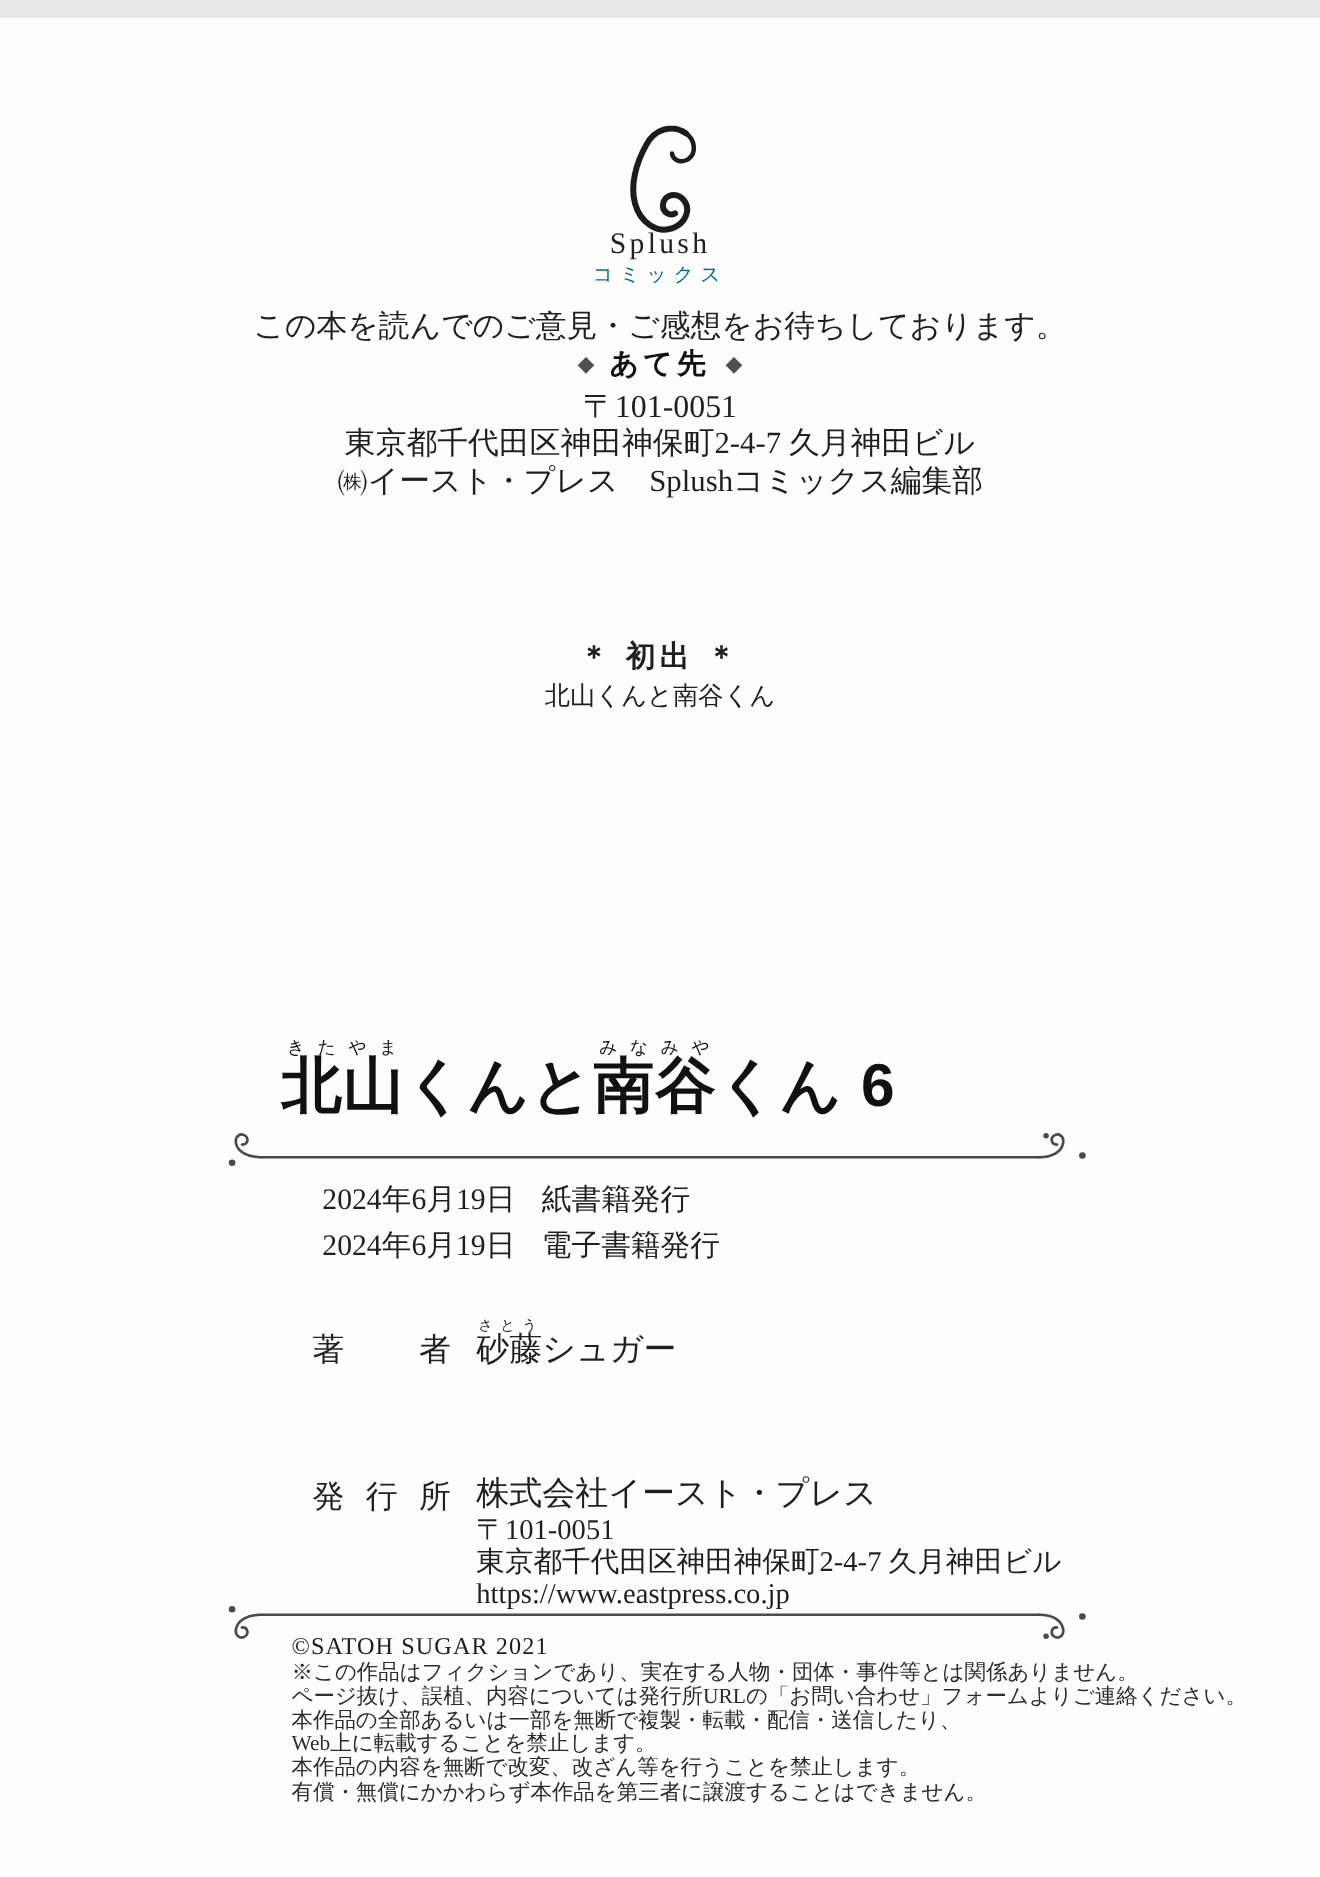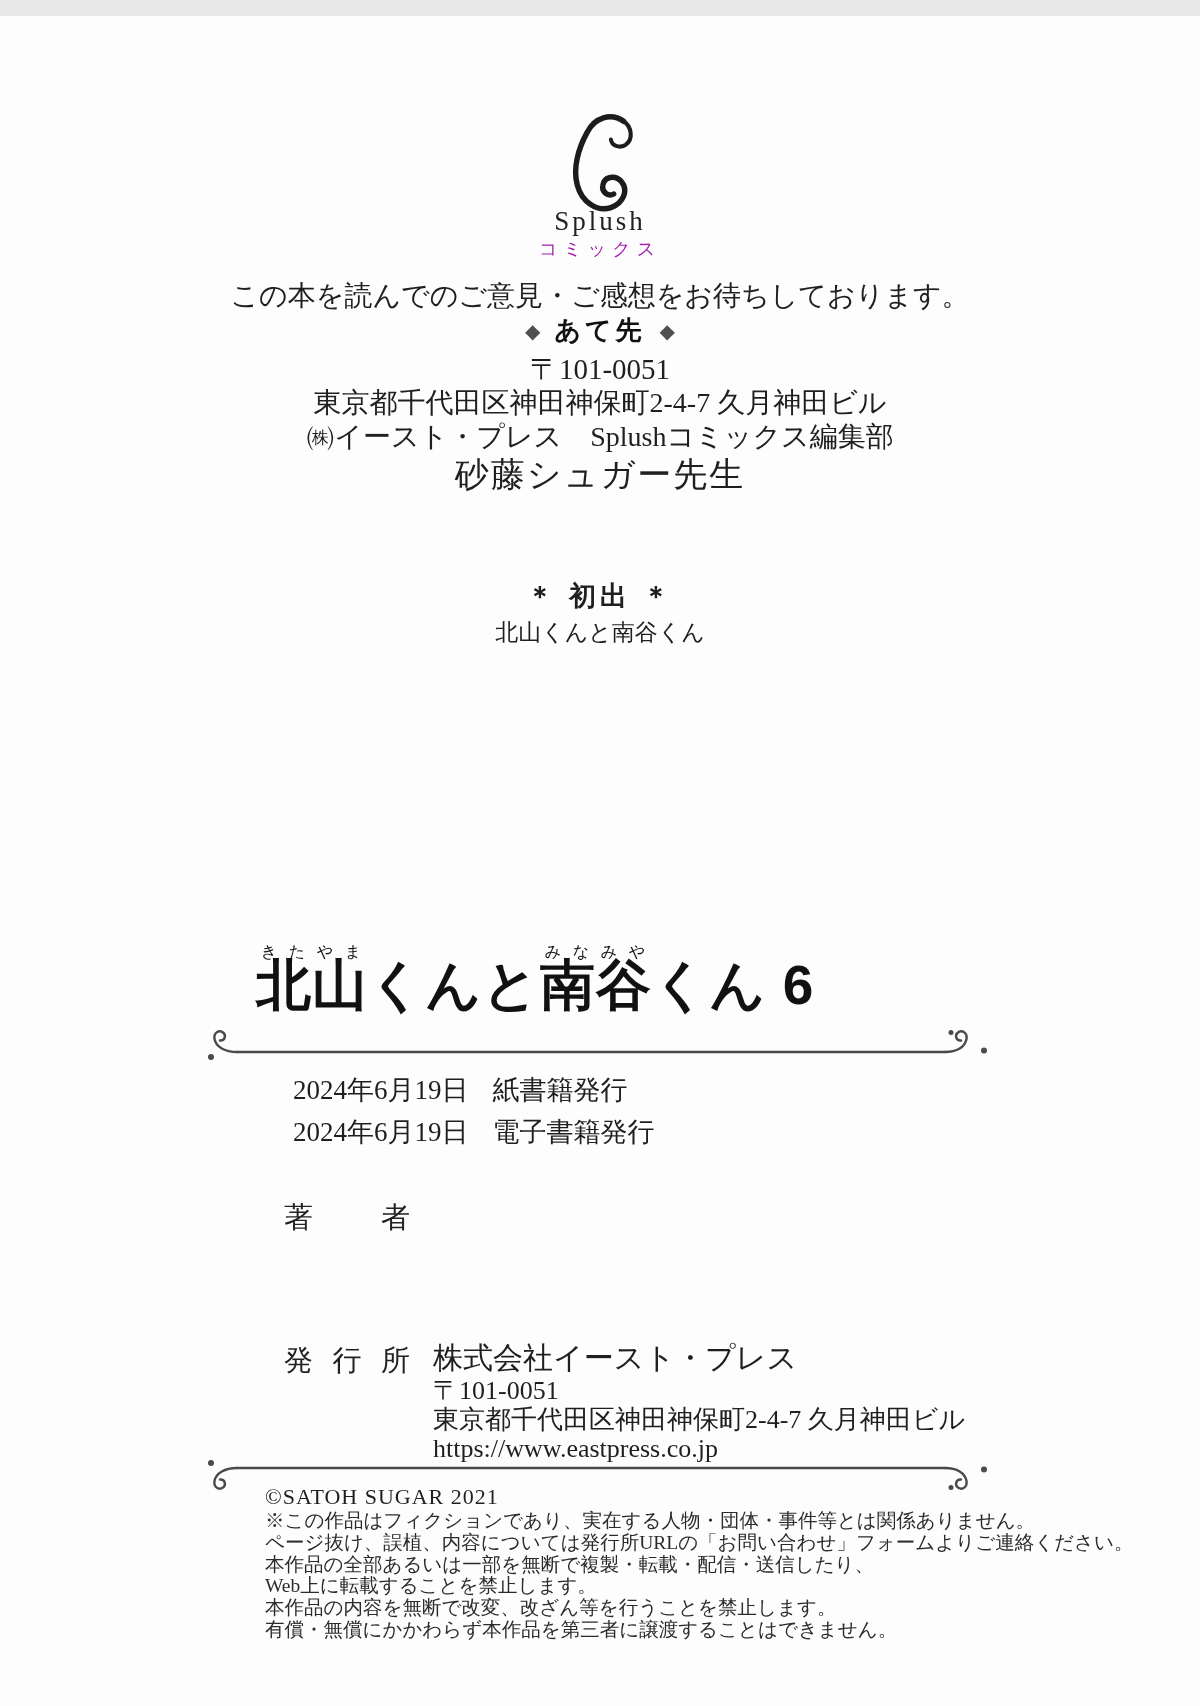--- a/index.html
+++ b/index.html
@@ -15,21 +15,21 @@
     font-family: "Liberation Serif", "DejaVu Serif", serif;
   }
   .serif { font-family: "Liberation Serif", "DejaVu Serif", serif; }
   .sans  { font-family: "Liberation Sans", "DejaVu Sans", sans-serif; }
   .abs { position: absolute; }
   .center { left: 0; right: 0; text-align: center; }
 
   
   .logo-s { left: 552px; top: 98px; width: 96px; height: 100px; }
   .logo-name { top: 190px; font-size: 27px; letter-spacing: 3px; color: #222; }
-  .logo-sub  { top: 221px; font-size: 18px; letter-spacing: 6px; color: #a21caf; }
+  .logo-sub  { top: 221px; font-size: 18px; letter-spacing: 6px; color: #0369a1; }
 
   
   .fb-intro   { top: 261px; font-size: 28px; }
   .fb-addr-row{ top: 297px; display: flex; justify-content: center; align-items: center; gap: 14px; }
   .fb-diamond { font-size: 20px; color: #4f4f4f; }
   .fb-addr-label { font-size: 26px; font-weight: 700; letter-spacing: 4px; color: #111; }
   .fb-postal  { top: 334px; font-size: 29px; }
   .fb-address { top: 368px; font-size: 28px; }
   .fb-company { top: 402px; font-size: 28px; }
   .fb-recipient { top: 436px; font-size: 34px; letter-spacing: 2px; }
@@ -95,21 +95,20 @@
 
   <div class="abs center fb-intro serif">この本を読んでのご意見・ご感想をお待ちしております。</div>
   <div class="abs center fb-addr-row">
     <span class="fb-diamond">◆</span>
     <span class="fb-addr-label sans">あて先</span>
     <span class="fb-diamond">◆</span>
   </div>
   <div class="abs center fb-postal serif">〒101-0051</div>
   <div class="abs center fb-address serif">東京都千代田区神田神保町2-4-7 久月神田ビル</div>
   <div class="abs center fb-company serif">㈱イースト・プレス　Splushコミックス編集部</div>
-  <div class="abs center fb-recipient serif">砂藤シュガー先生</div>
 
   <div class="abs center fp-heading sans">
     <span class="fp-mark">＊</span>
     <span>初出</span>
     <span class="fp-mark">＊</span>
   </div>
   <div class="abs center fp-series sans">北山くんと南谷くん</div>
 
   <div class="abs book-title sans">
     <ruby><span>北山</span><rt>きたやま</rt></ruby><ruby><span>くんと</span><rt></rt></ruby><ruby><span>南谷</span><rt>みなみや</rt></ruby><ruby><span>くん 6</span><rt></rt></ruby>
@@ -136,20 +135,23 @@
     <div class="edition-row">
       <span>2024年6月19日</span>
       <span>電子書籍発行</span>
     </div>
   </div>
 
   <div class="abs author-row">
     <div class="label-box serif">
       <span>著</span>
       <span>者</span>
+    </div>
+    <div class="author-name serif">
+      <ruby><span>砂藤</span><rt>さとう</rt></ruby><ruby><span>シュガー</span><rt></rt></ruby>
     </div>
   </div>
 
   <div class="abs publisher-block">
     <div class="label-box serif">
       <span>発</span>
       <span>行</span>
       <span>所</span>
     </div>
     <div class="publisher-content serif">

